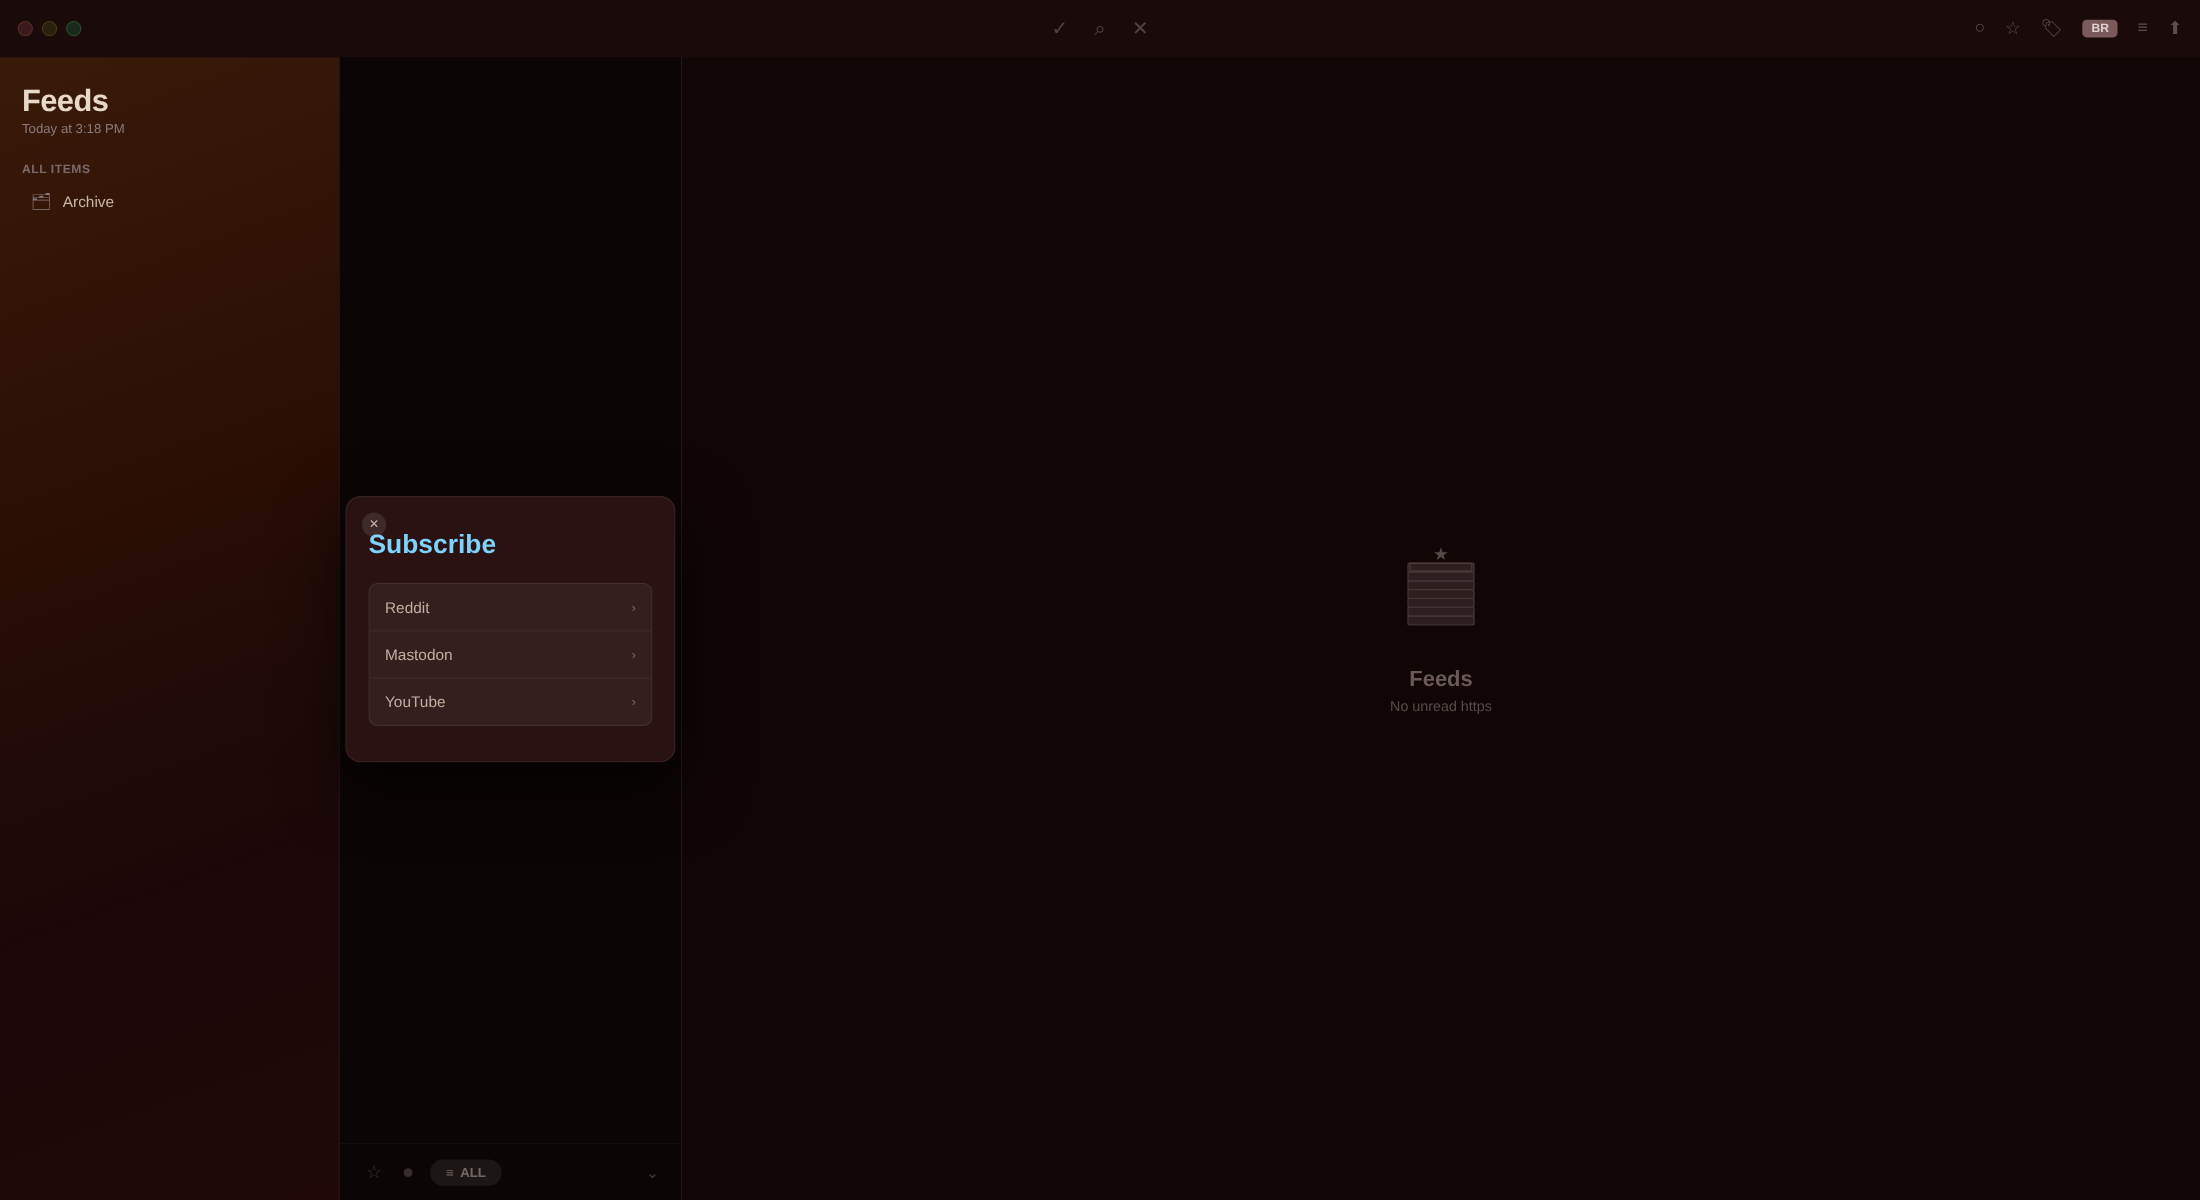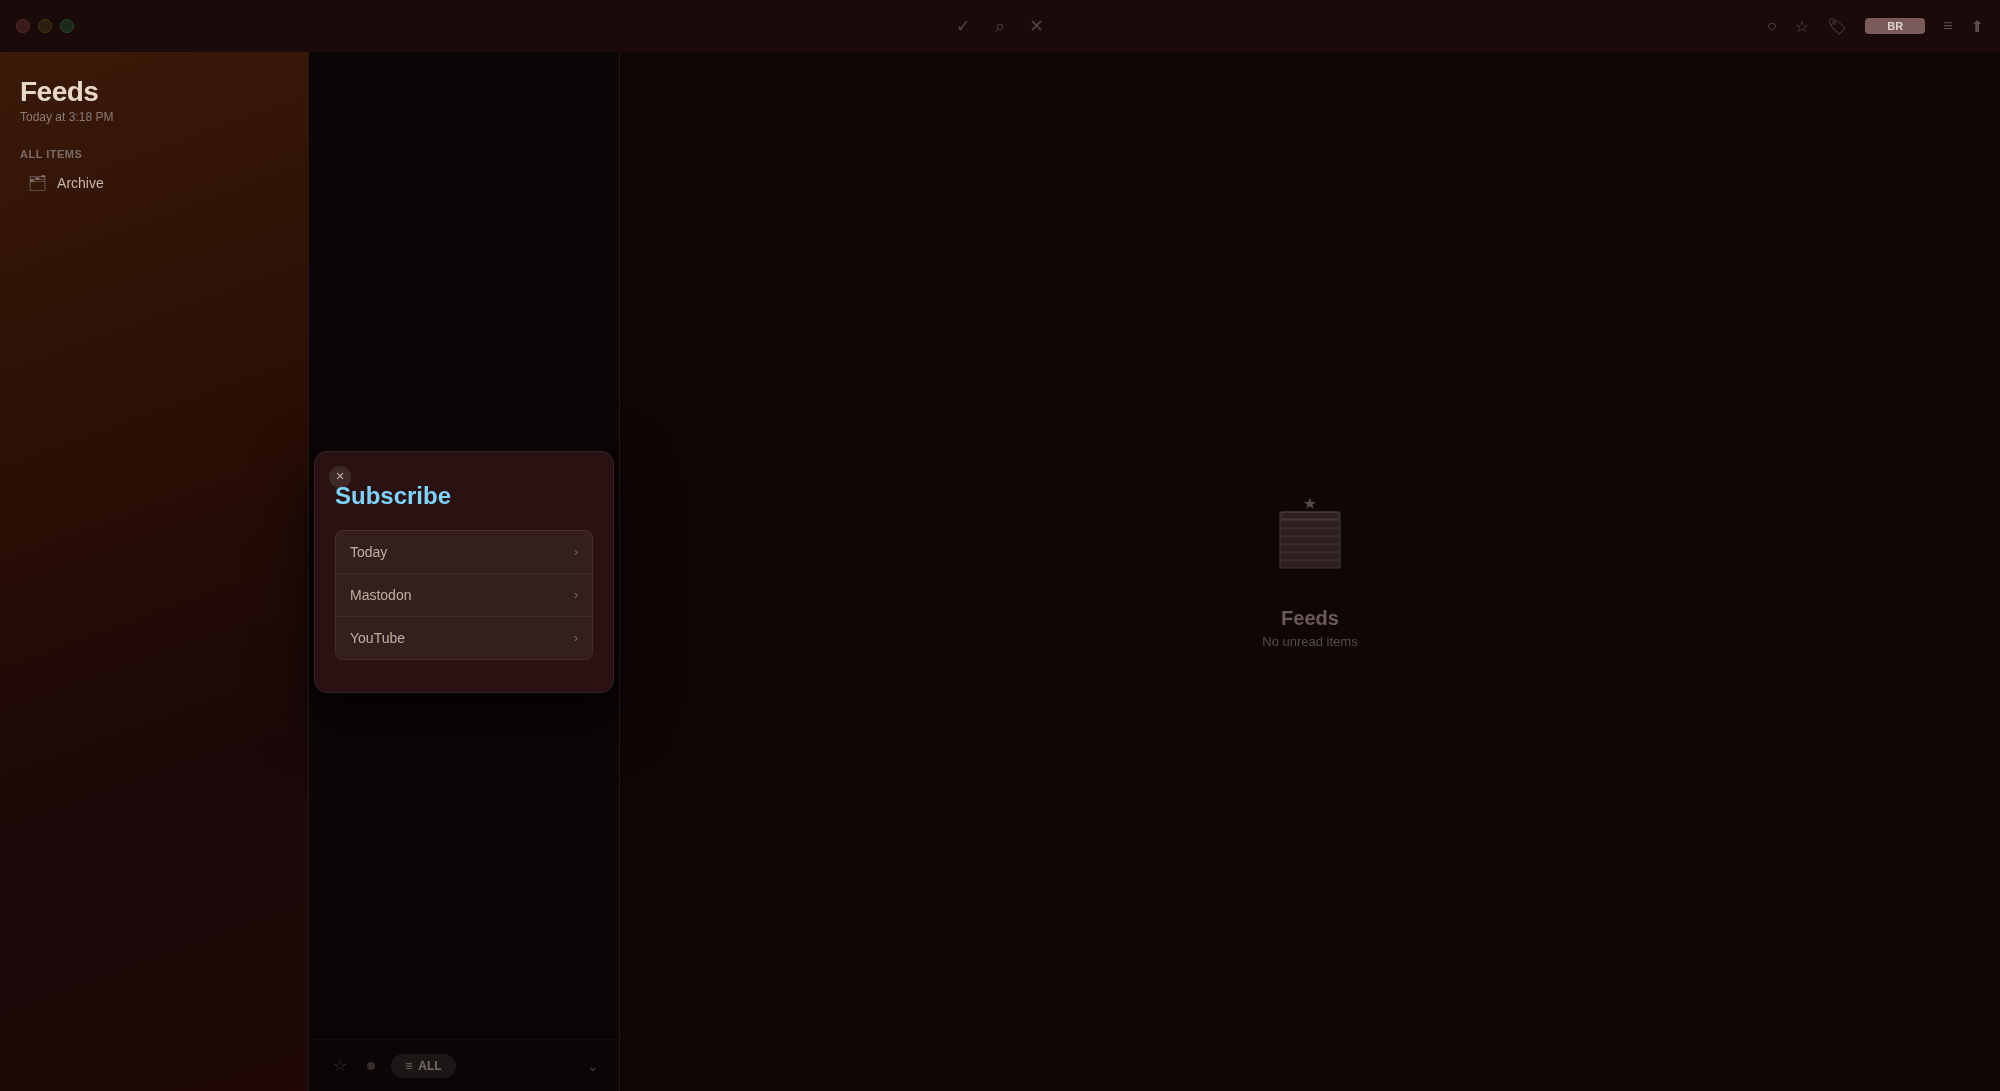--- a/index.html
+++ b/index.html
@@ -70,21 +70,21 @@
       font-size: 16px;
       cursor: pointer;
       opacity: 0.7;
     }
 
     .avatar-badge {
       background: #7a5a5a;
       color: #e0d0d0;
       font-size: 11px;
       font-weight: 600;
-      padding: 2px 22px;
+      padding: 2px 8px;
       border-radius: 4px;
       cursor: pointer;
     }
 
     
     .main-layout {
       display: flex;
       flex: 1;
       overflow: hidden;
     }
@@ -424,21 +424,21 @@
 
         <div class="modal-close">
           <span>✕</span>
         </div>
 
         <div class="modal-title">Subscribe</div>
 
 
         <div class="modal-list">
           <div class="modal-list-item">
-            <span>Today</span>
+            <span>Reddit</span>
             <span class="modal-list-chevron">›</span>
           </div>
           <div class="modal-list-item">
             <span>Mastodon</span>
             <span class="modal-list-chevron">›</span>
           </div>
           <div class="modal-list-item">
             <span>YouTube</span>
             <span class="modal-list-chevron">›</span>
           </div>
@@ -486,17 +486,17 @@
           <rect x="20" y="25" width="60" height="8" rx="1" fill="#3a2a2a" stroke="#5a4a4a"></rect>
           <rect x="20" y="17" width="60" height="8" rx="1" fill="#3a2a2a" stroke="#5a4a4a"></rect>
         </g>
 
         <text x="50" y="14" text-anchor="middle" font-size="16" fill="#6a5a5a" opacity="0.8">★</text>
 
         <rect x="22" y="17" width="56" height="7" rx="1" fill="none" stroke="#7a6a6a" stroke-width="0.8" opacity="0.5"></rect>
       </svg>
 
       <div class="feeds-empty-title">Feeds</div>
-      <div class="feeds-empty-subtitle">No unread items</div>
+      <div class="feeds-empty-subtitle">No unread https</div>
     </div>
   </div>
 
 </div>
 
 </body></html>

